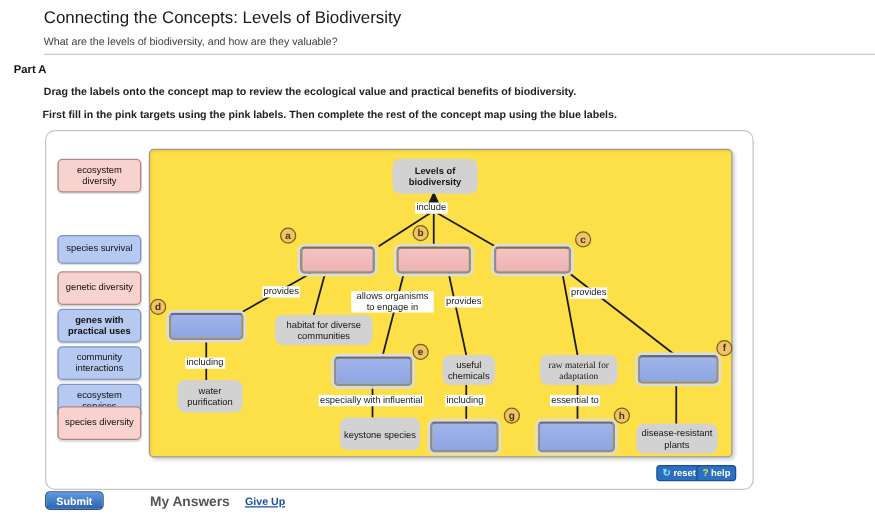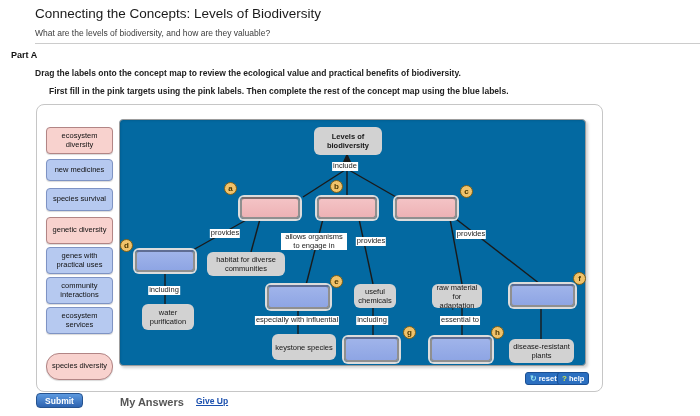--- a/index.html
+++ b/index.html
@@ -6,32 +6,32 @@
   html,body { width:700px; height:416px; background:#fff; font-family:"Liberation Sans", sans-serif; position:relative; overflow:hidden; }
 
   .abs { position:absolute; }
 
   
   .page-title { left:35px; top:6px; font-size:13.5px; color:#1a1a1a; }
   .page-subtitle { left:35px; top:28px; font-size:8.5px; color:#3c3c3c; }
   .divider { left:35px; top:43px; width:665px; height:1px; background:#ccc; }
   .part-label { left:11px; top:50px; font-size:9px; font-weight:bold; color:#111; }
   .instr1 { left:35px; top:68px; font-size:8.5px; font-weight:bold; color:#222; }
-  .instr2 { left:49px; top:86px; font-size:8.5px; font-weight:bold; color:#222; }
+  .instr2 { left:34px; top:86px; font-size:8.5px; font-weight:bold; color:#222; }
 
   
   .activity { left:36px; top:104px; width:567px; height:288px; border:1px solid #c6c6c6; border-radius:8px; background:#fff; }
 
   
   .drag-label { left:9px; width:67px; border-radius:4px; display:flex; align-items:center; justify-content:center; text-align:center; font-size:7.5px; line-height:1.15; color:#111; padding:2px; box-shadow:0 1px 1px rgba(0,0,0,0.15); }
   .drag-label.pink { background:#f8d2ce; border:1px solid #b28585; }
   .drag-label.blue { background:#b6c9f0; border:1px solid #7e93c4; }
 
   
-  .map-panel { left:82px; top:14px; width:467px; height:247px; background:#0369a1; border:1px solid #9c9c9c; border-radius:4px; box-shadow:2px 2px 3px rgba(0,0,0,0.18), inset 1px 1px 2px rgba(0,0,0,0.10); }
+  .map-panel { left:82px; top:14px; width:467px; height:247px; background:#fde047; border:1px solid #9c9c9c; border-radius:4px; box-shadow:2px 2px 3px rgba(0,0,0,0.18), inset 1px 1px 2px rgba(0,0,0,0.10); }
 
   .gray-node { background:#d2d2d2; border-radius:6px; display:flex; align-items:center; justify-content:center; text-align:center; font-size:7.5px; line-height:1.2; color:#161616; padding:2px 3px; }
   .root-node { font-weight:bold; }
 
   .target { border-radius:4px; border:2px solid #8f8f8f; box-shadow:0 0 0 2px #dcdcdc; }
   .target.pink { background:linear-gradient(#f4c3c5,#edb2b5); border-top-color:#7d6b6b; }
   .target.blue { background:linear-gradient(#a0b4ea,#8ea5e4); border-top-color:#5f6d94; }
 
   .badge { width:13px; height:13px; border-radius:50%; background:#f0c26a; border:1.5px solid #7d5f16; color:#4c3800; font-size:8px; font-weight:bold; display:flex; align-items:center; justify-content:center; }
 
@@ -58,27 +58,26 @@
 <div class="abs page-title">Connecting the Concepts: Levels of Biodiversity</div>
 <div class="abs page-subtitle">What are the levels of biodiversity, and how are they valuable?</div>
 <div class="abs divider"></div>
 <div class="abs part-label">Part A</div>
 <div class="abs instr1">Drag the labels onto the concept map to review the ecological value and practical benefits of biodiversity.</div>
 <div class="abs instr2">First fill in the pink targets using the pink labels. Then complete the rest of the concept map using the blue labels.</div>
 
 <div class="abs activity">
 
   <div class="abs drag-label pink" style="top:22px;height:27px;">ecosystem diversity</div>
-  <div class="abs drag-label blue" style="top:54px;height:22px;">new medicines</div>
   <div class="abs drag-label blue" style="top:83px;height:23px;">species survival</div>
   <div class="abs drag-label pink" style="top:112px;height:27px;">genetic diversity</div>
-  <div class="abs drag-label blue" style="top:142px;height:27px;">genes with practical uses</div>
+  <div class="abs drag-label blue" style="top:142px;height:27px;font-weight:bold;">genes with practical uses</div>
   <div class="abs drag-label blue" style="top:172px;height:27px;">community interactions</div>
   <div class="abs drag-label blue" style="top:202px;height:27px;">ecosystem services</div>
-  <div class="abs drag-label pink" style="top:248px;height:27px;border-radius:13px;">species diversity</div>
+  <div class="abs drag-label pink" style="top:220px;height:27px;">species diversity</div>
 
   <div class="abs map-panel">
 
     <svg class="abs wires" width="467" height="247" viewBox="0 0 467 247">
       <polygon points="227,33 222,44 232,44"></polygon>
       <line x1="227" y1="40" x2="227" y2="77"></line>
       <line x1="225" y1="50" x2="183" y2="77"></line>
       <line x1="229" y1="50" x2="276" y2="77"></line>
       <line x1="128" y1="99" x2="73" y2="130"></line>
       <line x1="140" y1="99" x2="131" y2="132"></line>
@@ -117,25 +116,25 @@
 
     <div class="abs badge" style="left:104px;top:62px;">a</div>
     <div class="abs badge" style="left:210px;top:60px;">b</div>
     <div class="abs badge" style="left:340px;top:65px;">c</div>
     <div class="abs badge" style="left:0px;top:119px;">d</div>
     <div class="abs badge" style="left:210px;top:155px;">e</div>
     <div class="abs badge" style="left:453px;top:152px;">f</div>
     <div class="abs badge" style="left:283px;top:206px;">g</div>
     <div class="abs badge" style="left:371px;top:206px;">h</div>
 
-    <div class="abs gray-node" style="left:87px;top:132px;width:78px;height:24px;">habitat for diverse communities</div>
+    <div class="abs gray-node" style="left:100px;top:132px;width:78px;height:24px;">habitat for diverse communities</div>
     <div class="abs gray-node" style="left:22px;top:184px;width:52px;height:26px;text-align:center;">water purification</div>
     <div class="abs gray-node" style="left:152px;top:214px;width:64px;height:26px;">keystone species</div>
     <div class="abs gray-node" style="left:234px;top:164px;width:42px;height:24px;">useful chemicals</div>
-    <div class="abs gray-node" style="left:312px;top:164px;width:50px;height:24px;">raw material for adaptation</div>
+    <div class="abs gray-node" style="left:312px;top:164px;width:62px;height:24px;font-family:Liberation Serif, serif;">raw material for adaptation</div>
     <div class="abs gray-node" style="left:389px;top:219px;width:65px;height:24px;">disease-resistant plants</div>
   </div>
 
   <div class="abs mini-btn" style="left:488px;">
     <span class="ic-reset">↻</span>
     <span>reset</span>
   </div>
   <div class="abs mini-btn" style="left:520px;">
     <span class="ic-help">?</span>
     <span>help</span>

